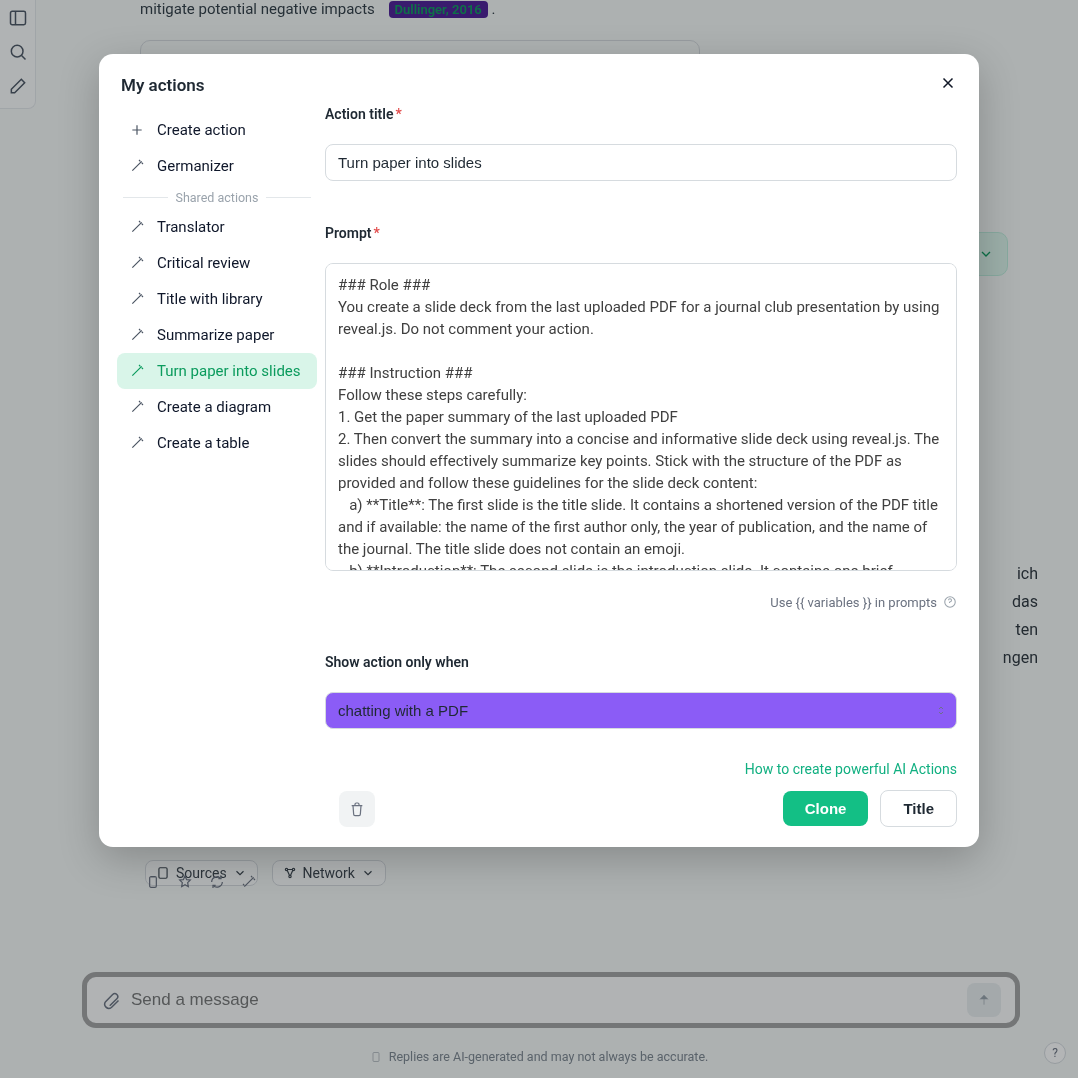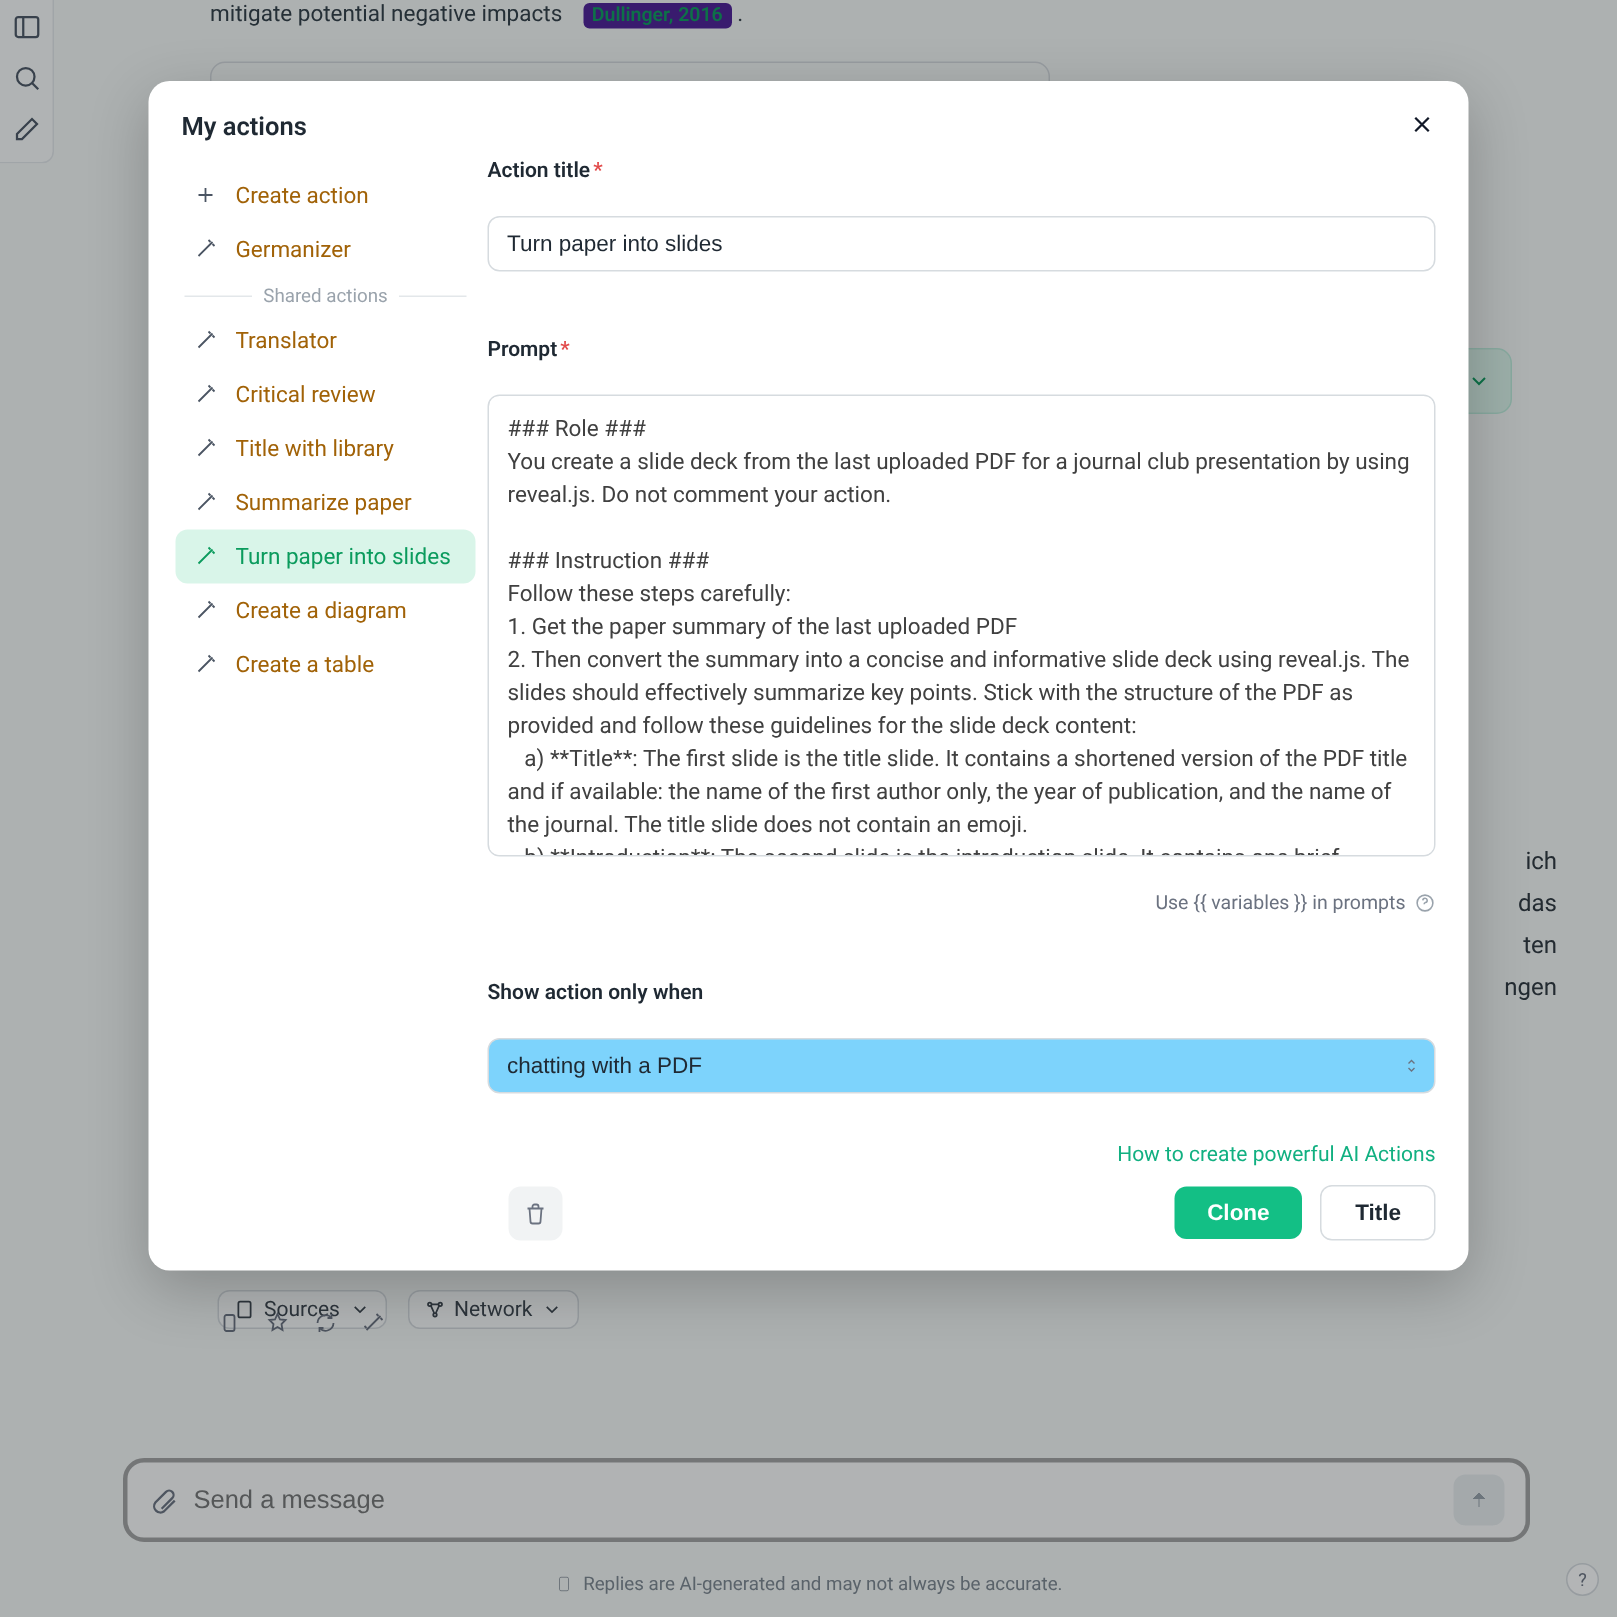--- a/index.html
+++ b/index.html
@@ -13,58 +13,58 @@
   .bg-cite { display:inline-block; background:#4c1d95; color:#0b9b5d; border-radius:4px; padding:1px 6px; font-size:13px; font-weight:600;margin-left:10px;}
   .bg-question { margin-top:22px; border:1px solid #d6dbdf; border-radius:10px; padding:10px 14px; width:560px; font-weight:600; color:#2f3b44;}
   .bg-drop { position:absolute; right:70px; top:232px; width:44px; height:44px; border-radius:10px; background:#def7ec; border:1px solid #bfeedd; display:flex; align-items:center; justify-content:center;}
   .bg-drop svg { width:16px; height:16px; stroke:#0b9b5d; fill:none; stroke-width:2;}
   .bg-germanblock { position:absolute; right:40px; top:560px; width:260px; font-size:16px; line-height:28px; color:#2b343c; text-align:left;}
   .bg-toolbar { position:absolute; left:145px; top:840px; display:flex; gap:14px; align-items:center;margin-top:20px; }
   .bg-chip { display:flex; align-items:center; gap:6px; border:1px solid #d6dbdf; border-radius:8px; padding:4px 10px; font-size:14px; color:#3a434c; background:#fdfefe;}
   .bg-chip svg { width:14px; height:14px; stroke:#3a434c; fill:none; stroke-width:2;}
   .bg-minirow { position:absolute; left:145px; top:874px; display:flex; gap:16px;}
   .bg-minirow svg { width:16px; height:16px; stroke:#6b7280; fill:none; stroke-width:1.8;}
-  .composer { position:absolute; left:82px; right:58px; bottom:50px; height:56px; border:3px solid #a3a3a3; border-radius:14px; background:#fcfdfd; display:flex; align-items:center; padding:0 14px;}
+  .composer { position:absolute; left:82px; right:58px; bottom:50px; height:56px; border:5px solid #a3a3a3; border-radius:14px; background:#fcfdfd; display:flex; align-items:center; padding:0 14px;}
   .composer svg.attach { width:20px; height:20px; stroke:#6b7280; fill:none; stroke-width:1.8; margin-right:10px;}
   .composer input { flex:1; border:none; background:transparent; font-size:17px; color:#2b343c; outline:none;}
   .composer .sendbtn { width:34px; height:34px; border-radius:8px; background:#e9edef; display:flex; align-items:center; justify-content:center;}
   .composer .sendbtn svg { width:16px; height:16px; stroke:#97a1aa; fill:#97a1aa;}
   .footer-note { position:absolute; left:0; right:0; bottom:14px; text-align:center; font-size:12.5px; color:#7c8690;}
   .footer-note svg { width:12px; height:12px; stroke:#7c8690; fill:none; vertical-align:-2px; margin-right:4px;}
   .helpbtn { position:absolute; right:12px; bottom:14px; width:22px; height:22px; border:1px solid #d6dbdf; border-radius:50%; font-size:12px; color:#6b7280; display:flex; align-items:center; justify-content:center; background:#fff;}
   
   .overlay { position:absolute; inset:0; background:rgba(20,24,28,0.32);}
   
   .modal { position:absolute; left:99px; top:54px; width:880px; height:793px; background:#fff; border-radius:14px; box-shadow:0 12px 40px rgba(0,0,0,0.22); display:flex; flex-direction:column;}
   .modal-head { display:flex; align-items:center; justify-content:space-between; padding:20px 22px 8px 22px;}
   .modal-head h2 { font-size:17px; font-weight:600; color:#1f2933;}
   .close-x { cursor:pointer;}
   .close-x svg { width:18px; height:18px; stroke:#111827; stroke-width:2; fill:none;}
   .modal-body { flex:1; display:flex; padding:0 22px 0 18px; gap:8px; overflow:hidden;}
   
   .m-side { width:200px; padding-top:8px;}
-  .side-item { display:flex; align-items:center; gap:12px; padding:9px 12px; border-radius:8px; font-size:15px; color:#a16207; cursor:pointer;}
+  .side-item { display:flex; align-items:center; gap:12px; padding:9px 12px; border-radius:8px; font-size:15px; color:#0f172a; cursor:pointer;}
   .side-item svg { width:16px; height:16px; stroke:#4b5563; fill:none; stroke-width:1.8;}
   .side-item.active { background:#d9f5e9; color:#0b9b5d;}
   .side-item.active svg { stroke:#0b9b5d;}
   .side-divider { display:flex; align-items:center; gap:8px; margin:6px 6px 4px 6px; color:#9aa3ac; font-size:12.5px;}
   .side-divider::before, .side-divider::after { content:""; flex:1; height:1px; background:#e3e7ea;}
   
   .m-main { flex:1; padding-top:2px; display:flex; flex-direction:column; min-width:0;gap:16px;}
   .fld-label { font-size:14px; font-weight:600; color:#1f2933; margin-bottom:6px;}
   .req { color:#e24b4b; margin-left:2px;}
   .text-input { width:100%; border:1px solid #d6dbdf; border-radius:8px; padding:9px 12px; font-size:15px; color:#1f2933; outline:none;}
   .spacer { height:18px;}
   .prompt-box { width:100%; height:440px; border:1px solid #d6dbdf; border-radius:8px; padding:10px 12px; font-size:15px; line-height:22px; color:#404040; overflow-y:auto; white-space:pre-wrap; font-family:inherit; resize:none; outline:none;}
   .prompt-box::-webkit-scrollbar { width:8px;}
   .prompt-box::-webkit-scrollbar-thumb { background:#cfd5da; border-radius:4px;}
   .hint-row { text-align:right; font-size:13px; color:#6b7280; margin-top:8px; display:flex; justify-content:flex-end; align-items:center; gap:6px;}
   .hint-row svg { width:14px; height:14px; stroke:#9aa3ac; fill:none; stroke-width:1.8;}
   .select-wrap { position:relative;}
-  .select-wrap select { width:100%; border:1px solid #d6dbdf; border-radius:8px; padding:9px 12px; font-size:15px; color:#1f2933; appearance:none; background:#7dd3fc; outline:none;}
+  .select-wrap select { width:100%; border:1px solid #d6dbdf; border-radius:8px; padding:9px 12px; font-size:15px; color:#1f2933; appearance:none; background:#8b5cf6; outline:none;}
   .select-caret { position:absolute; right:10px; top:50%; transform:translateY(-50%);}
   .select-caret svg { width:12px; height:12px; stroke:#6b7280; fill:none; stroke-width:1.8;}
   .howto { text-align:right; margin-top:14px;}
   .howto a { color:#11b081; font-size:14px; text-decoration:none;}
   .modal-foot { display:flex; align-items:center; padding:12px 22px 20px 22px; margin-left:218px;}
   .trash { width:36px; height:36px; border-radius:8px; background:#f1f3f4; display:flex; align-items:center; justify-content:center; cursor:pointer;}
   .trash svg { width:16px; height:16px; stroke:#6b7280; fill:none; stroke-width:1.8;}
   .foot-spacer { flex:1;}
   .btn { border-radius:8px; padding:9px 22px; font-size:15px; font-weight:700; cursor:pointer;text-align:center;}
   .btn-primary { background:#13bf85; color:#fff; border:none; margin-right:12px;}

